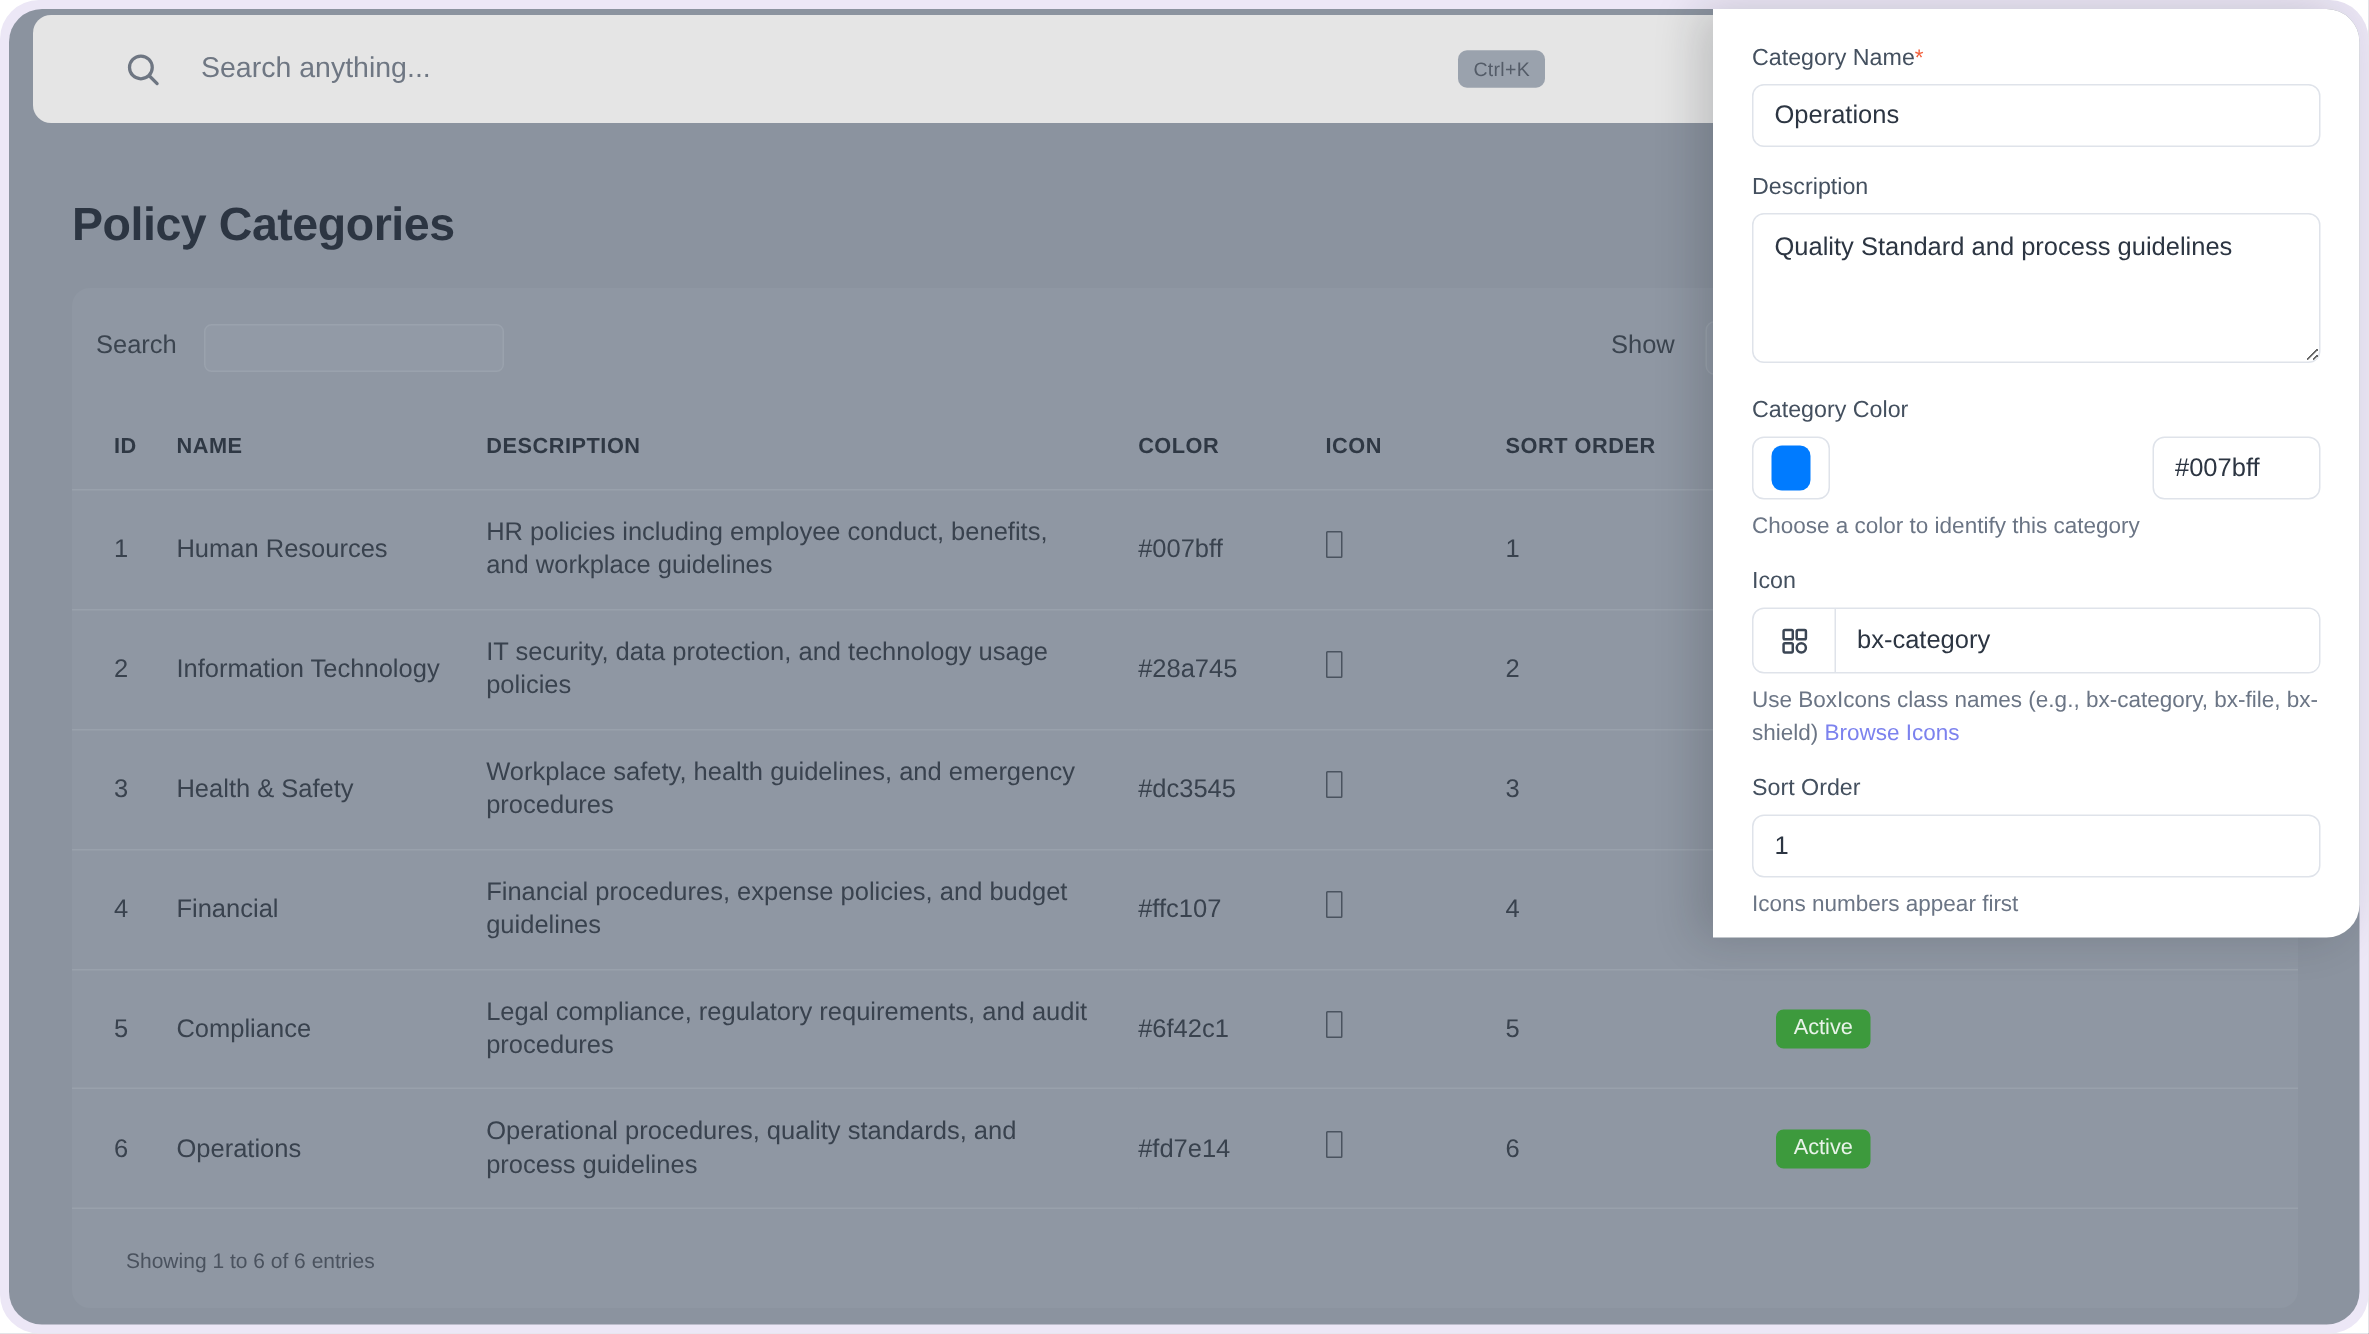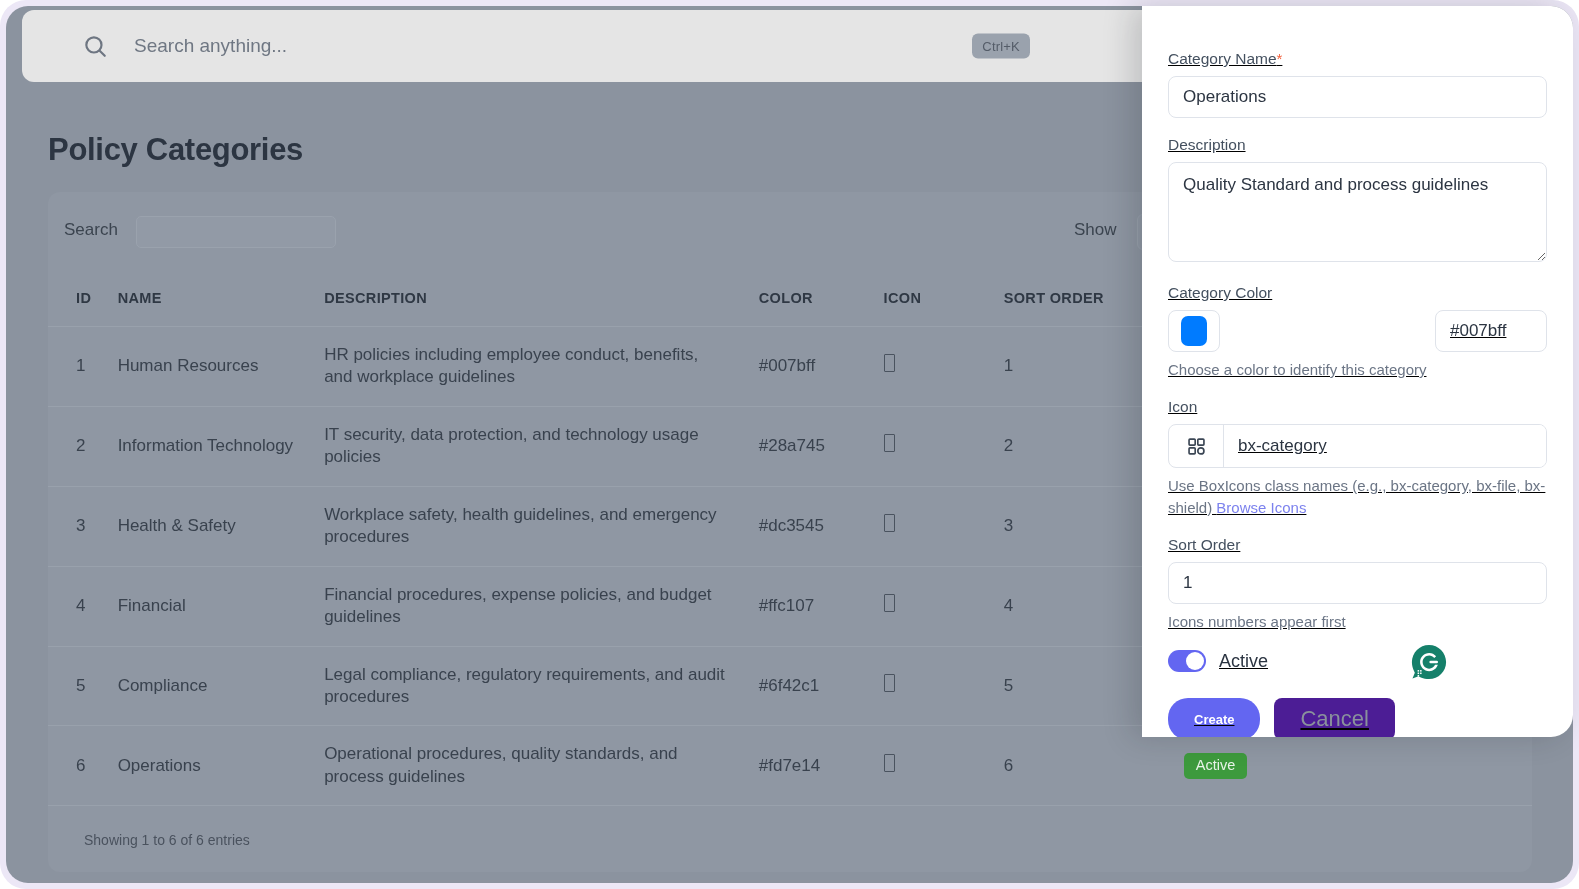--- a/index.html
+++ b/index.html
@@ -150,28 +150,27 @@
   }
   #table-footer {
     padding: 26px 0 0 36px;
     font-size: 14px; color: #4a525e;
   }
 
   
   #form-panel {
     position: absolute;
     left: 1142px; top: 6px;
-    width: 431px; height: 731px;
+    width: 431px; height: 619px;
     background: #ffffff;
     border-top-right-radius: 22px;
     border-bottom-right-radius: 22px;
     box-shadow: -10px 0 30px rgba(20,25,35,.18);
-    padding: 44px 26px 0 26px;
+    padding: 24px 26px 0 26px;
     overflow: hidden;
-    text-decoration: underline;
   }
   .field-label {
     font-size: 15.5px; color: #44505f;
     margin-bottom: 8px; display: block;
   }
   .req-star { color: #f2603c; font-size: 15px; }
   .txt-input {
     width: 100%; height: 42px;
     border: 1px solid #dfe3ea; border-radius: 8px;
     font-family: "Liberation Sans", sans-serif;

